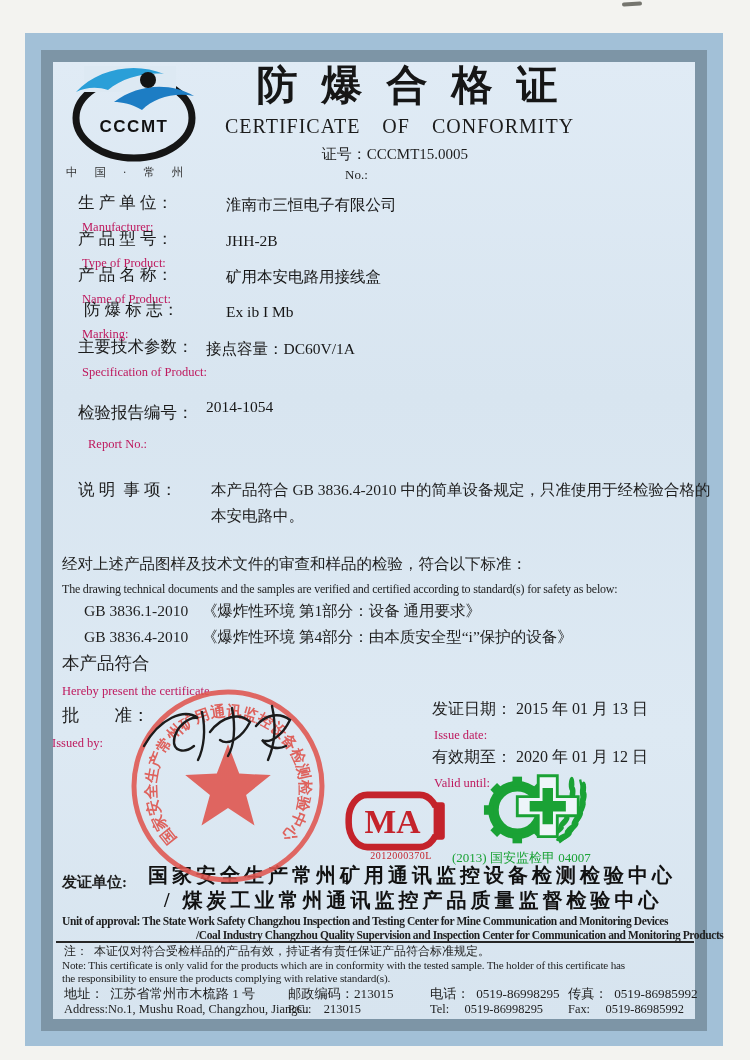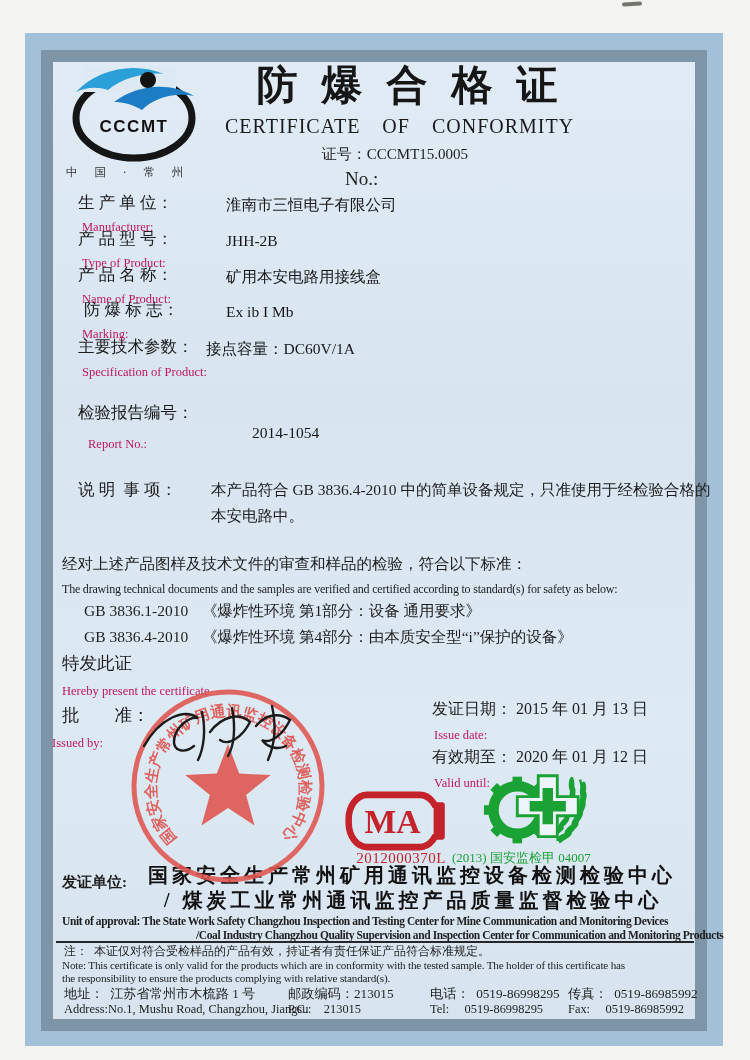--- a/index.html
+++ b/index.html
@@ -5,36 +5,36 @@
   html,body{margin:0;padding:0;width:750px;height:1060px;overflow:hidden;background:#f3f3f0;}
   body{position:relative;font-family:"Liberation Serif","DejaVu Serif",serif;color:#1e1e1e;}
   .band-light{position:absolute;left:25px;top:33px;right:27px;bottom:14px;background:#a2c0d7;}
   .band-dark{position:absolute;inset:17px 16px 15px 16px;background:#7d95a6;}
   .sheet{position:absolute;inset:12px;background:linear-gradient(180deg,#e0ebf5 0%,#d8e5f0 35%,#dde9f3 70%,#d7e4ef 100%);}
   .abs{position:absolute;line-height:1.15;white-space:nowrap;}
   .pre{white-space:pre;}
   .title-cn{font-size:41px;font-weight:600;letter-spacing:24px;padding-left:24px;text-align:center;color:#161616;}
   .title-en{font-size:20px;letter-spacing:1px;word-spacing:16px;text-align:center;color:#1b1b1b;}
   .certno{font-size:15px;text-align:center;}
-  .nolabel{font-size:19px;color:#222;}
+  .nolabel{font-size:13px;color:#222;}
   .cnlabel{font-size:16.5px;color:#1c1c1c;}
   .cnvalue{font-size:15.5px;color:#171717;}
   .ensub{font-size:12.5px;color:#be185d;}
   .cnbody{font-size:15.5px;}
   .enintro{font-size:12px;letter-spacing:-0.2px;}
   .cnbig{font-size:17.5px;}
   .datecn{font-size:16px;}
   .unit-label{font-size:15px;font-weight:bold;}
   .unit-cn{font-size:20px;font-weight:bold;letter-spacing:4px;color:#111;}
   .unit-en{font-size:11.5px;font-weight:bold;letter-spacing:-0.4px;}
   .note-cn{font-size:12px;}
   .note-en{font-size:11.2px;letter-spacing:-0.2px;}
   .contact-cn{font-size:13.2px;}
   .contact-en{font-size:12.4px;}
-  .ma-num{font-size:15px;color:#c4232b;text-align:center;letter-spacing:0.5px;}
+  .ma-num{font-size:10px;color:#c4232b;text-align:center;letter-spacing:0.5px;}
   .green-num{font-size:13px;color:#1aa235;}
   .divider{position:absolute;background:#262626;}
   .logo-sub{font-size:11.5px;letter-spacing:7px;color:#333;}
   .speck{position:absolute;left:622px;top:2px;width:20px;height:4px;background:#55554e;border-radius:2px;transform:rotate(-3deg);opacity:.8;}
 </style>
 </head>
 <body>
 
 <div class="band-light">
   <div class="band-dark">
@@ -72,39 +72,39 @@
 
 <div class="abs cnlabel" style="left:84px;top:301px;">防 爆 标 志：</div>
 <div class="abs cnvalue" style="left:226px;top:303px;">Ex ib I Mb</div>
 <div class="abs ensub" style="left:82px;top:327px;">Marking:</div>
 
 <div class="abs cnlabel" style="left:78px;top:338px;">主要技术参数：</div>
 <div class="abs cnvalue" style="left:206px;top:340px;">接点容量：DC60V/1A</div>
 <div class="abs ensub" style="left:82px;top:365px;">Specification of Product:</div>
 
 <div class="abs cnlabel" style="left:78px;top:404px;">检验报告编号：</div>
-<div class="abs cnvalue" style="left:206px;top:424px;margin-left:46px;">2014-1054</div>
+<div class="abs cnvalue" style="left:206px;top:398px;">2014-1054</div>
 <div class="abs ensub" style="left:82px;top:437px;margin-left:6px;">Report No.:</div>
 
 <div class="abs cnlabel pre" style="left:78px;top:481px;">说 明  事 项：</div>
 <div class="abs cnbody" style="left:211px;top:481px;">本产品符合 GB 3836.4-2010 中的简单设备规定，只准使用于经检验合格的</div>
 <div class="abs cnbody" style="left:211px;top:507px;">本安电路中。</div>
 
 <div class="abs cnbody" style="left:62px;top:555px;">经对上述产品图样及技术文件的审查和样品的检验，符合以下标准：</div>
 <div class="abs enintro" style="left:62px;top:583px;">The drawing technical documents and the samples are verified and certified according to standard(s) for safety as below:</div>
 <div class="abs cnbody" style="left:84px;top:602px;font-family:Liberation Serif, serif;">
   <span>GB 3836.1-2010</span>
   <span style="margin-left:10px;">《爆炸性环境 第1部分：设备 通用要求》</span>
 </div>
 <div class="abs cnbody" style="left:84px;top:628px;">
   <span>GB 3836.4-2010</span>
   <span style="margin-left:10px;">《爆炸性环境 第4部分：由本质安全型“i”保护的设备》</span>
 </div>
 
-<div class="abs cnbig" style="left:62px;top:653px;">特发此证</div>
+<div class="abs cnbig" style="left:62px;top:653px;">本产品符合</div>
 <div class="abs ensub" style="left:62px;top:684px;">Hereby present the certificate</div>
 
 <div class="abs cnbig" style="left:62px;top:705px;">批　　准：</div>
 <div class="abs ensub" style="left:52px;top:736px;">Issued by:</div>
 
 <div class="abs datecn" style="left:432px;top:700px;">
   <span>发证日期：</span>
   <span>2015 年 01 月 13 日</span>
 </div>
 <div class="abs ensub" style="left:434px;top:728px;">Issue date:</div>

